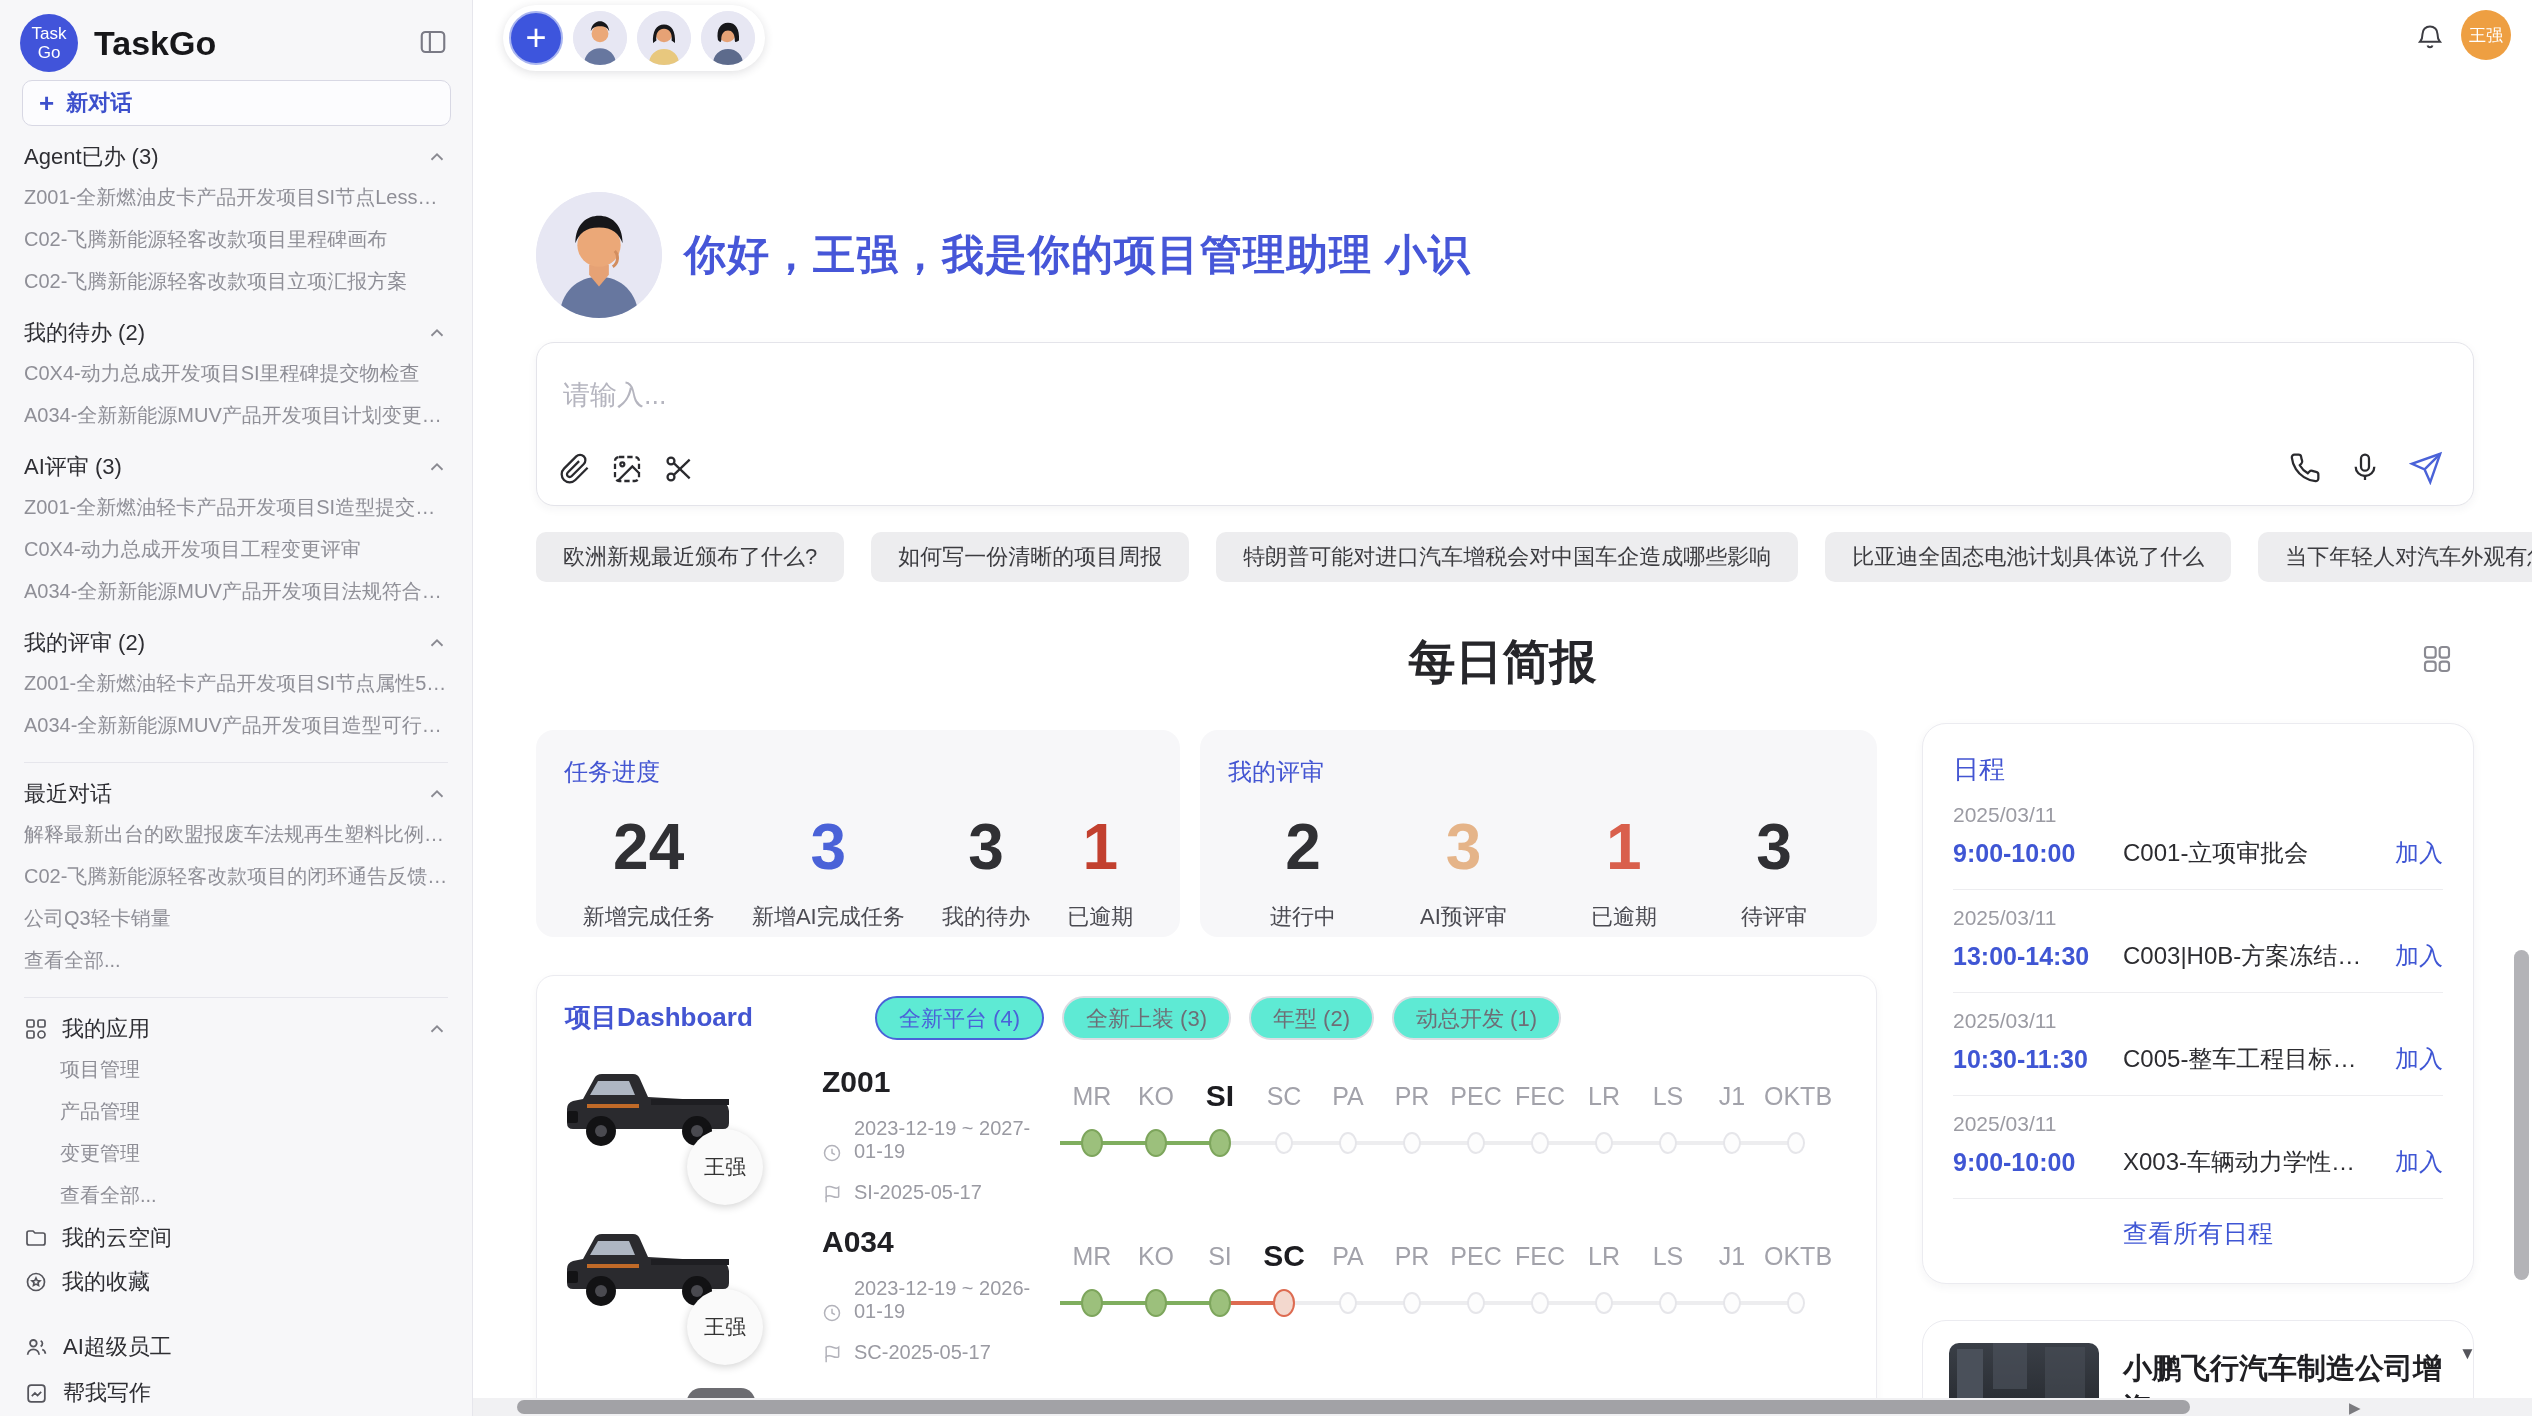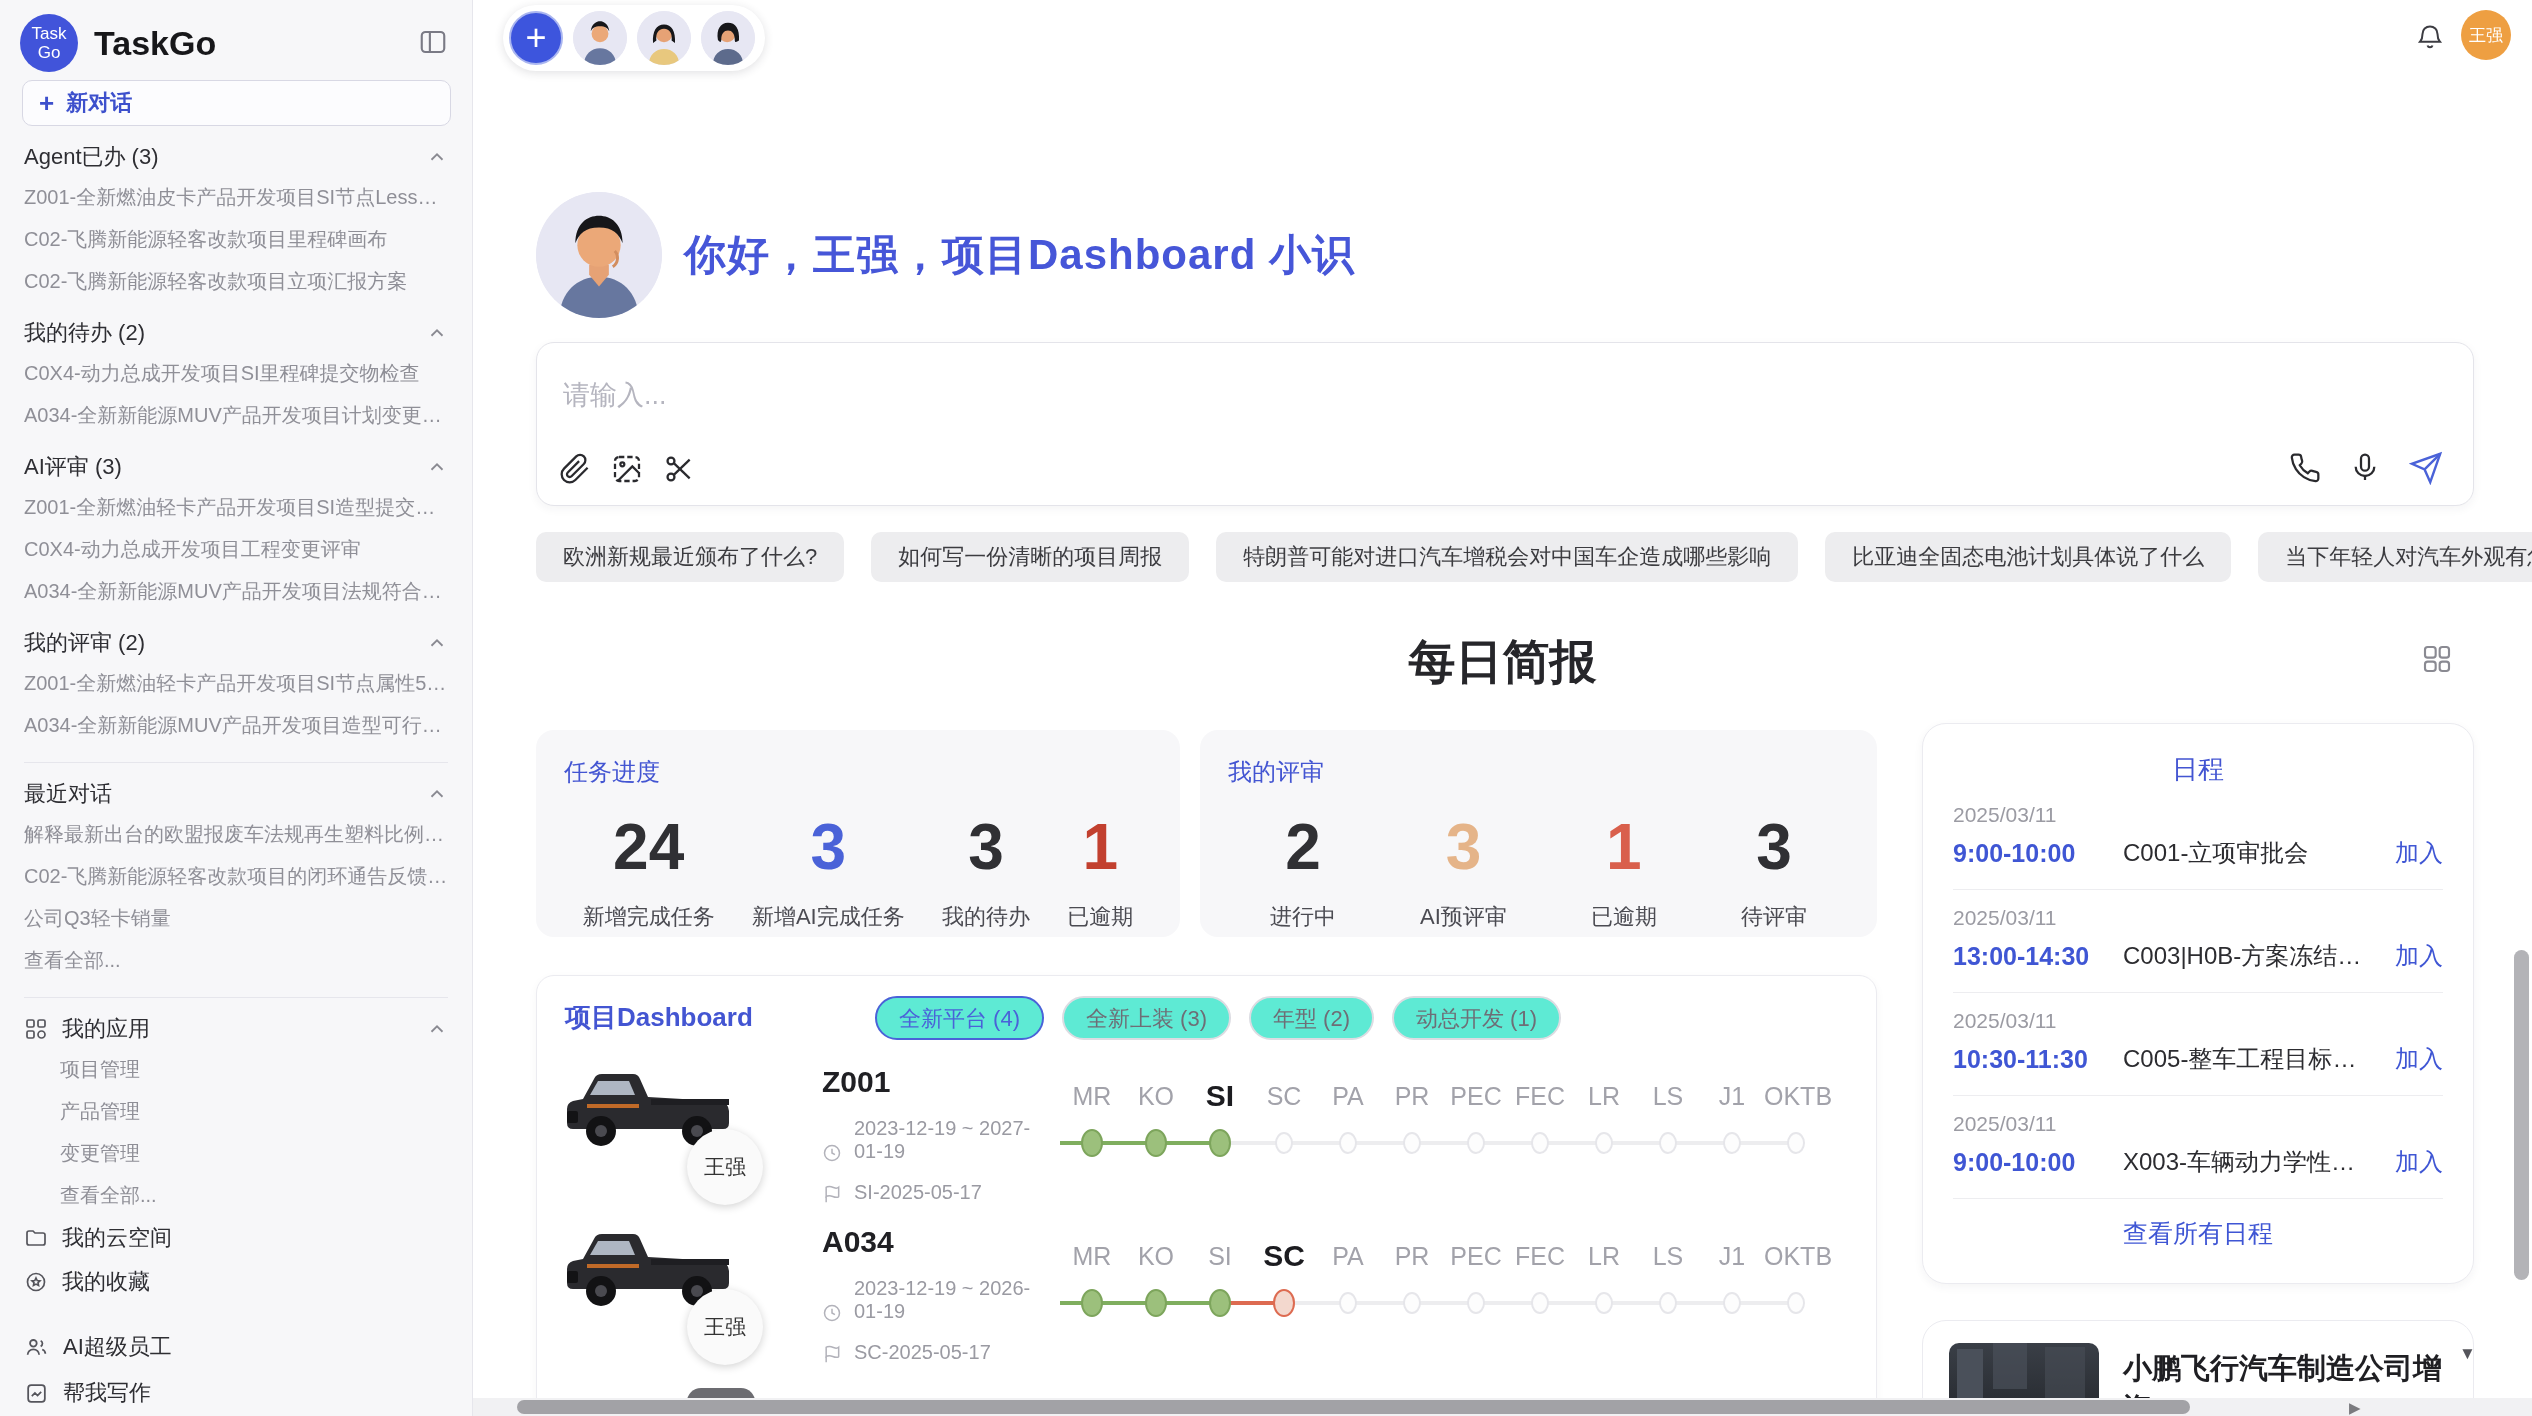--- a/index.html
+++ b/index.html
@@ -113,21 +113,21 @@
   .ms-dot{position:absolute;left:50%;top:20px;transform:translate(-50%,-50%);border-radius:50%;}
   .ms-dot.done{width:22px;height:28px;background:#9cc07c;border:2px solid #7da55c;}
   .ms-dot.pending{width:18px;height:22px;background:#fdfdfd;border:2px solid #e6e6ea;}
   .ms-dot.overdue{width:22px;height:28px;background:#f3d8ce;border:2px solid #dd6b51;}
   .row3-sliver{position:absolute;left:150px;top:412px;width:68px;height:30px;background:#47474d;
     border-radius:14px 14px 0 0;opacity:.8;}
 
   .schedule-card{position:absolute;left:1449px;top:723px;width:552px;height:561px;background:#fff;
     border:1px solid #ebebf0;border-radius:24px;box-shadow:0 3px 10px rgba(40,40,60,.05);
     padding:0 30px;}
-  .schedule-title{text-align:center;font-size:26px;color:#4355d2;margin-top:28px;}
+  .schedule-title{font-size:26px;color:#4355d2;margin-top:28px;}
   .s-item{padding:16px 0 20px 0;border-bottom:1px solid #ededf0;}
   .s-date{font-size:21px;color:#9b9ba3;}
   .s-row{display:flex;align-items:center;margin-top:10px;}
   .s-time{width:170px;font-size:25px;font-weight:600;color:#3f56d4;}
   .s-title{flex:1;font-size:24px;color:#2c2c30;white-space:nowrap;overflow:hidden;text-overflow:ellipsis;}
   .s-join{font-size:24px;color:#3f56d4;margin-left:16px;cursor:pointer;}
   .schedule-footer{text-align:center;font-size:25px;color:#3f56d4;margin-top:18px;cursor:pointer;}
 
   .news-card{position:absolute;left:1449px;top:1320px;width:552px;height:240px;background:#fff;
     border:1px solid #ebebf0;border-radius:24px;padding:22px 26px;display:flex;gap:24px;cursor:pointer;}
@@ -348,21 +348,21 @@
     <div class="avatar-lg">
       <svg width="126" height="126" viewBox="0 0 64 64">
           <circle cx="32" cy="32" r="32" fill="#e7e7f3"></circle>
           <path d="M12 64c0-13 9-21 20-21s20 8 20 21z" fill="#67779f"></path>
           <path d="M27 42l5 6 5-6v-5H27z" fill="#e6a275"></path>
           <circle cx="32" cy="27" r="11" fill="#eba878"></circle>
           <path d="M20 26c0-10 6-14 12-14s12 4 12 14c-2-5-5-8-12-8s-10 3-12 8z" fill="#17171a"></path>
           <path d="M40 30c2 2 2 6-1 8" fill="none" stroke="#d28d5e" stroke-width="1.5"></path>
         </svg>
     </div>
-    <h1 class="greeting-text">你好，王强，项目Dashboard 小识</h1>
+    <h1 class="greeting-text">你好，王强，我是你的项目管理助理 小识</h1>
   </div>
 
   <div class="input-card">
     <input class="composer-input" type="text" placeholder="请输入..." style="">
     <div class="composer-left">
       <span>
         <svg width="32" height="32" viewBox="0 0 24 24" fill="none" stroke="#2a2a2e" stroke-width="1.7">
           <path d="M21.44 11.05l-9.19 9.19a6 6 0 0 1-8.49-8.49l9.19-9.19a4 4 0 0 1 5.66 5.66l-9.2 9.19a2 2 0 0 1-2.83-2.83l8.49-8.48"></path>
         </svg>
       </span>

